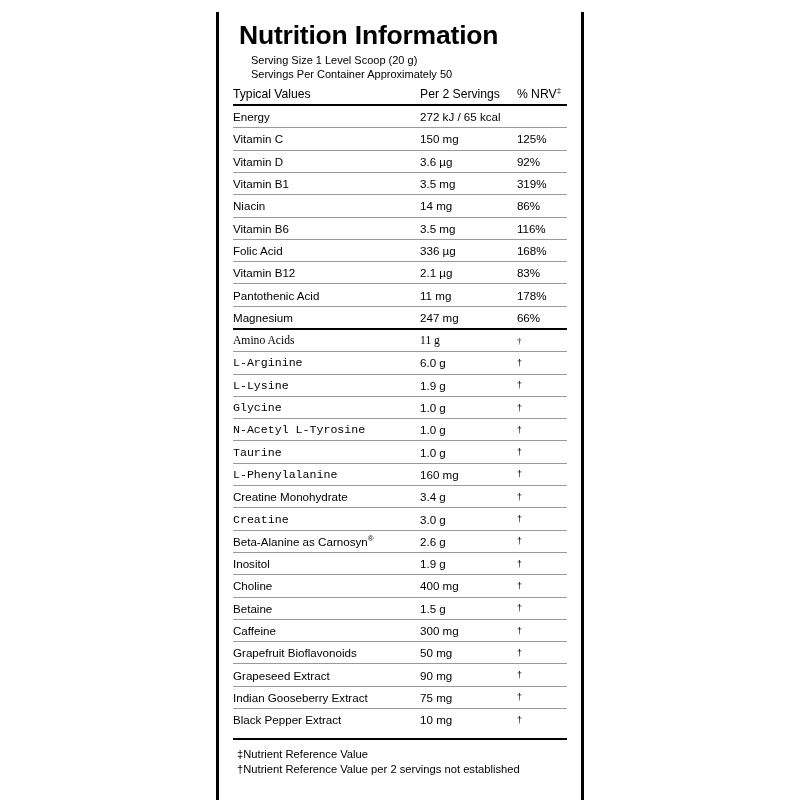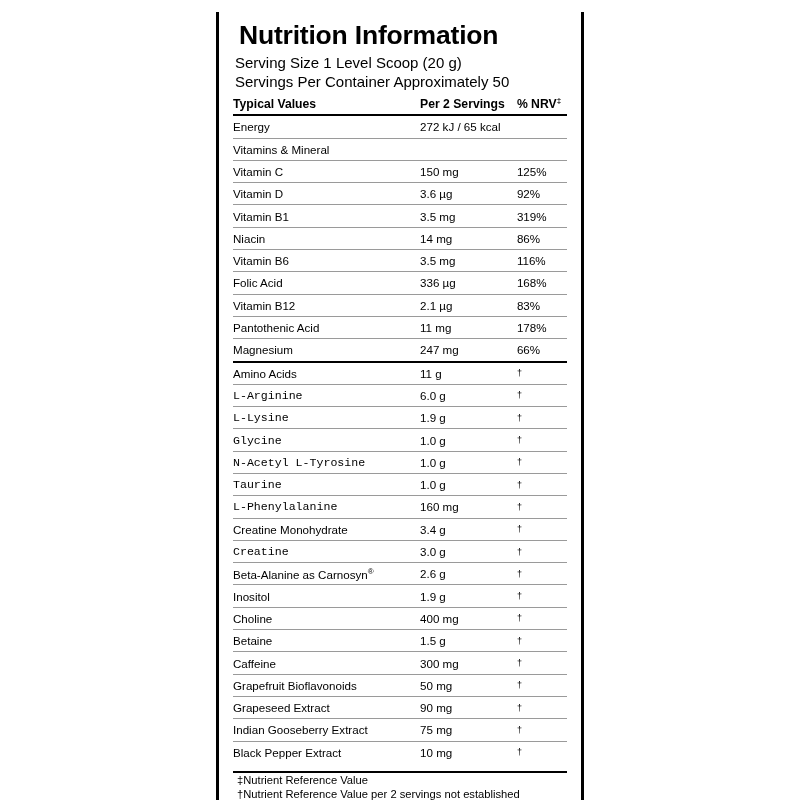--- a/index.html
+++ b/index.html
@@ -24,68 +24,70 @@
   }
   .title {
     font-size: 26.5px;
     font-weight: bold;
     color: #000;
     letter-spacing: -0.2px;
     line-height: 1.05;
     margin: 4px 0 3px 6px;
   }
   .serving {
-    font-size: 15px;
-    color: #000;
-    margin-left: 2px;
+    font-size: 11px;
+    color: #000;
+    margin-left: 18px;
     line-height: 1.28;
   }
   table.nutri {
     width: 100%;
     border-collapse: collapse;
     margin-top: 5px;
     font-size: 11.6px;
     color: #000;
   }
   table.nutri td, table.nutri th {
     padding: 0;
     vertical-align: middle;
     font-weight: normal;
     text-align: left;
   }
   .c-name { width: 56%; padding-left: 4px; }
   .c-amt  { width: 29%; text-align: right; padding-right: 14px; }
   .c-nrv  { width: 15%; text-align: right; padding-right: 4px; }
 
   tr.hdr td {
-    font-weight: bold;
+    font-weight: normal;
     font-size: 12.2px;
     padding-bottom: 3px;
   }
   tr.row td {
     height: 21.3px;
     border-top: 1px solid #9a9a9a;
   }
   tr.rule-strong td {
     border-top: 2px solid #000;
+    font-family: Liberation Serif, serif;
   }
   tr.hdr td.c-name, tr.hdr td.c-amt, tr.hdr td.c-nrv {
     border-bottom: 2px solid #000;
   }
   .indent1 { padding-left: 14px; font-family: Liberation Mono, monospace; }
   .sup {
     font-size: 8px;
     vertical-align: super;
   }
   .dagger {
     font-size: 9px;
     vertical-align: super;
   }
   .footnotes {
     margin-top: 8px;
+    padding-top: 7px;
     border-top: 2px solid #000;
     font-size: 11.2px;
     line-height: 1.3;
     color: #000;
     padding-left: 4px;
   }
   .reg {
     font-size: 8px;
     vertical-align: super;
   }
@@ -105,25 +107,20 @@
         <td class="c-name">Typical Values</td>
         <td class="c-amt">Per 2 Servings</td>
         <td class="c-nrv"><span>% NRV</span><span class="sup">‡</span></td>
       </tr>
     <tr class="row">
           <td class="c-name">Energy</td>
           <td class="c-amt">272 kJ / 65 kcal</td>
           <td class="c-nrv"></td>
         </tr>
         <tr class="row">
-          <td class="c-name">Vitamins &amp; Mineral</td>
-          <td class="c-amt"></td>
-          <td class="c-nrv"></td>
-        </tr>
-        <tr class="row">
           <td class="c-name">Vitamin C</td>
           <td class="c-amt">150 mg</td>
           <td class="c-nrv">125%</td>
         </tr>
         <tr class="row">
           <td class="c-name">Vitamin D</td>
           <td class="c-amt">3.6 µg</td>
           <td class="c-nrv">92%</td>
         </tr>
         <tr class="row">

